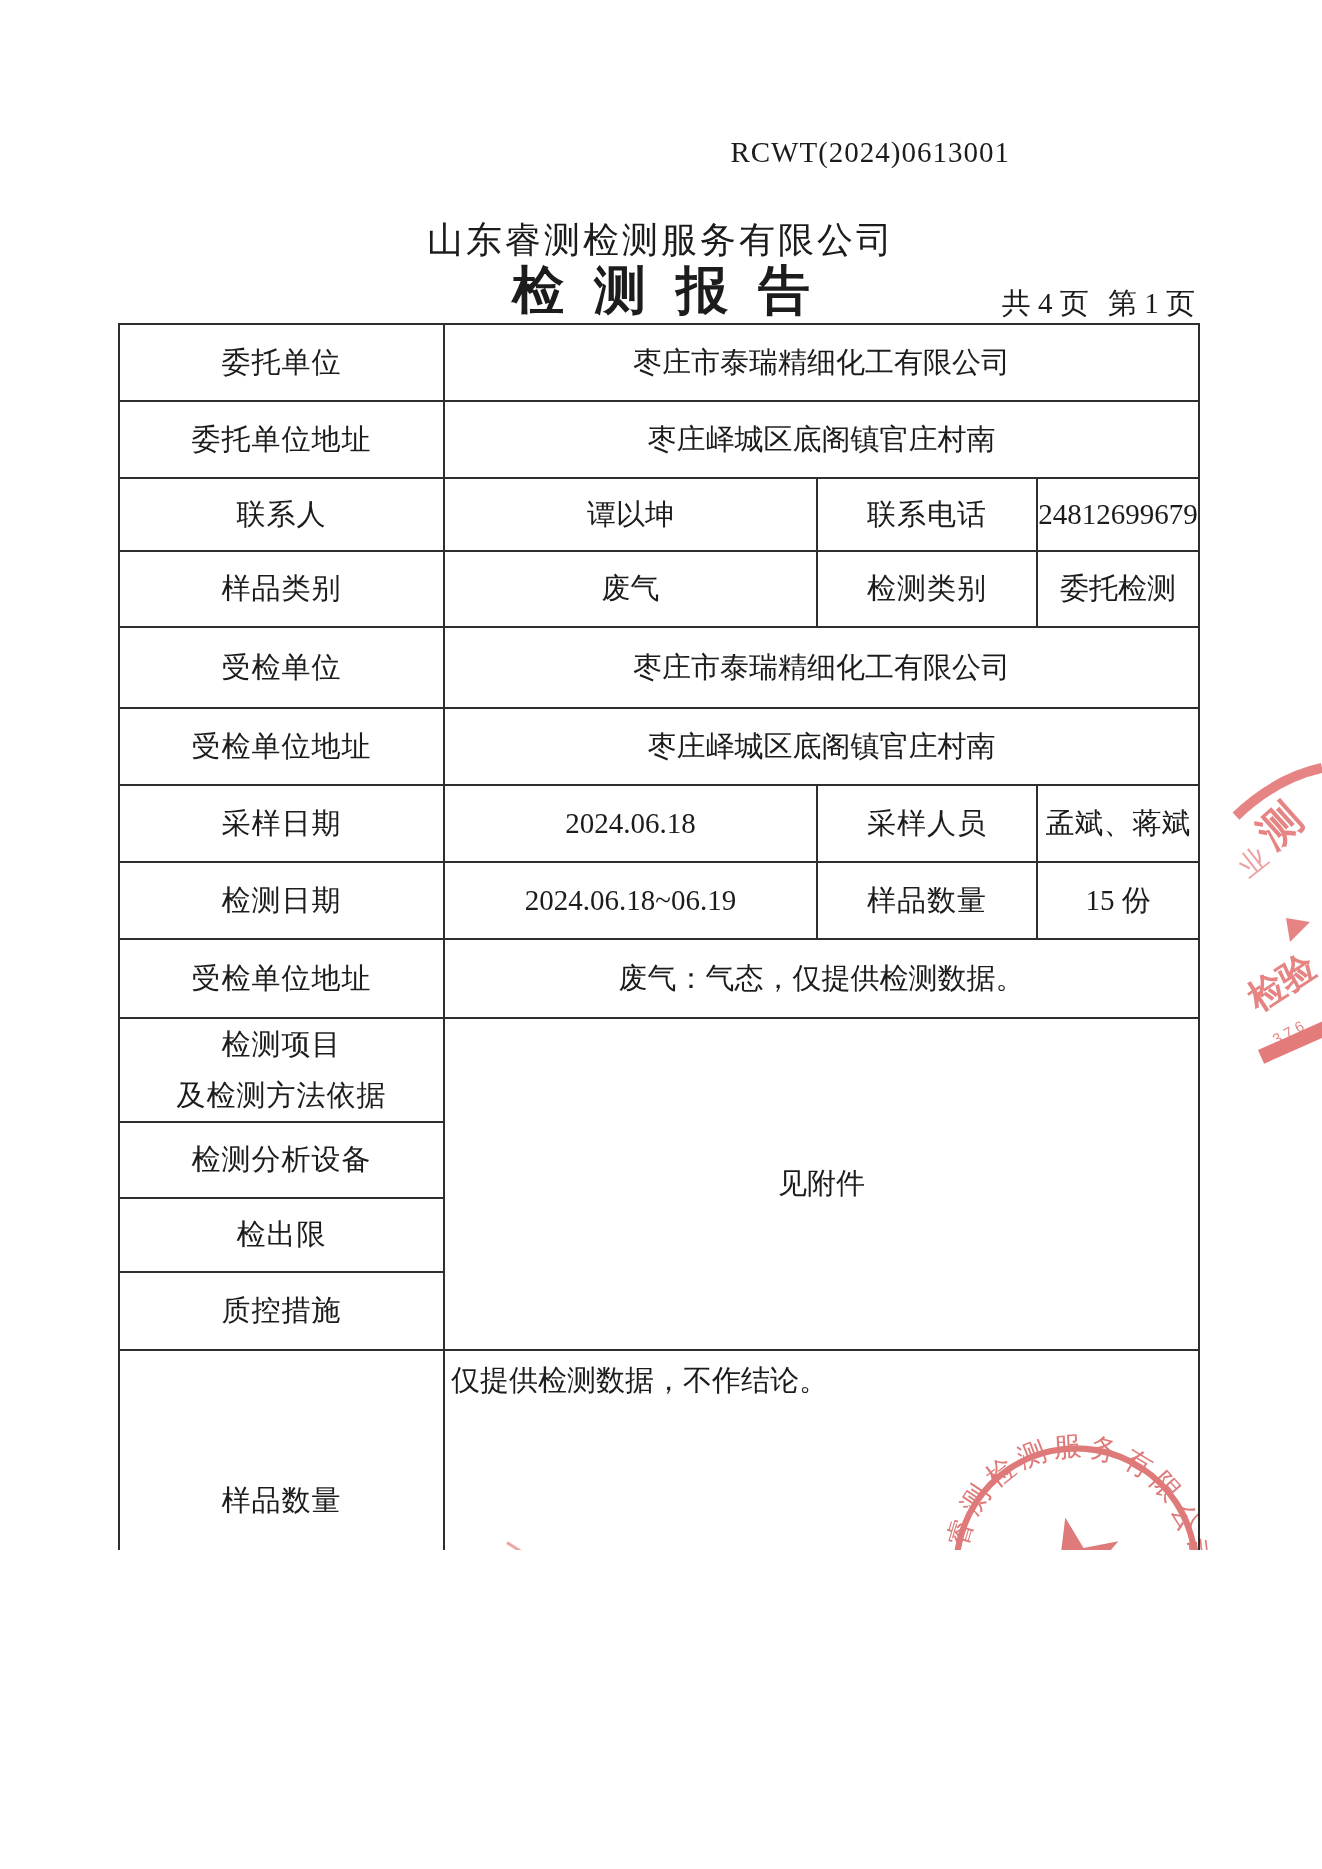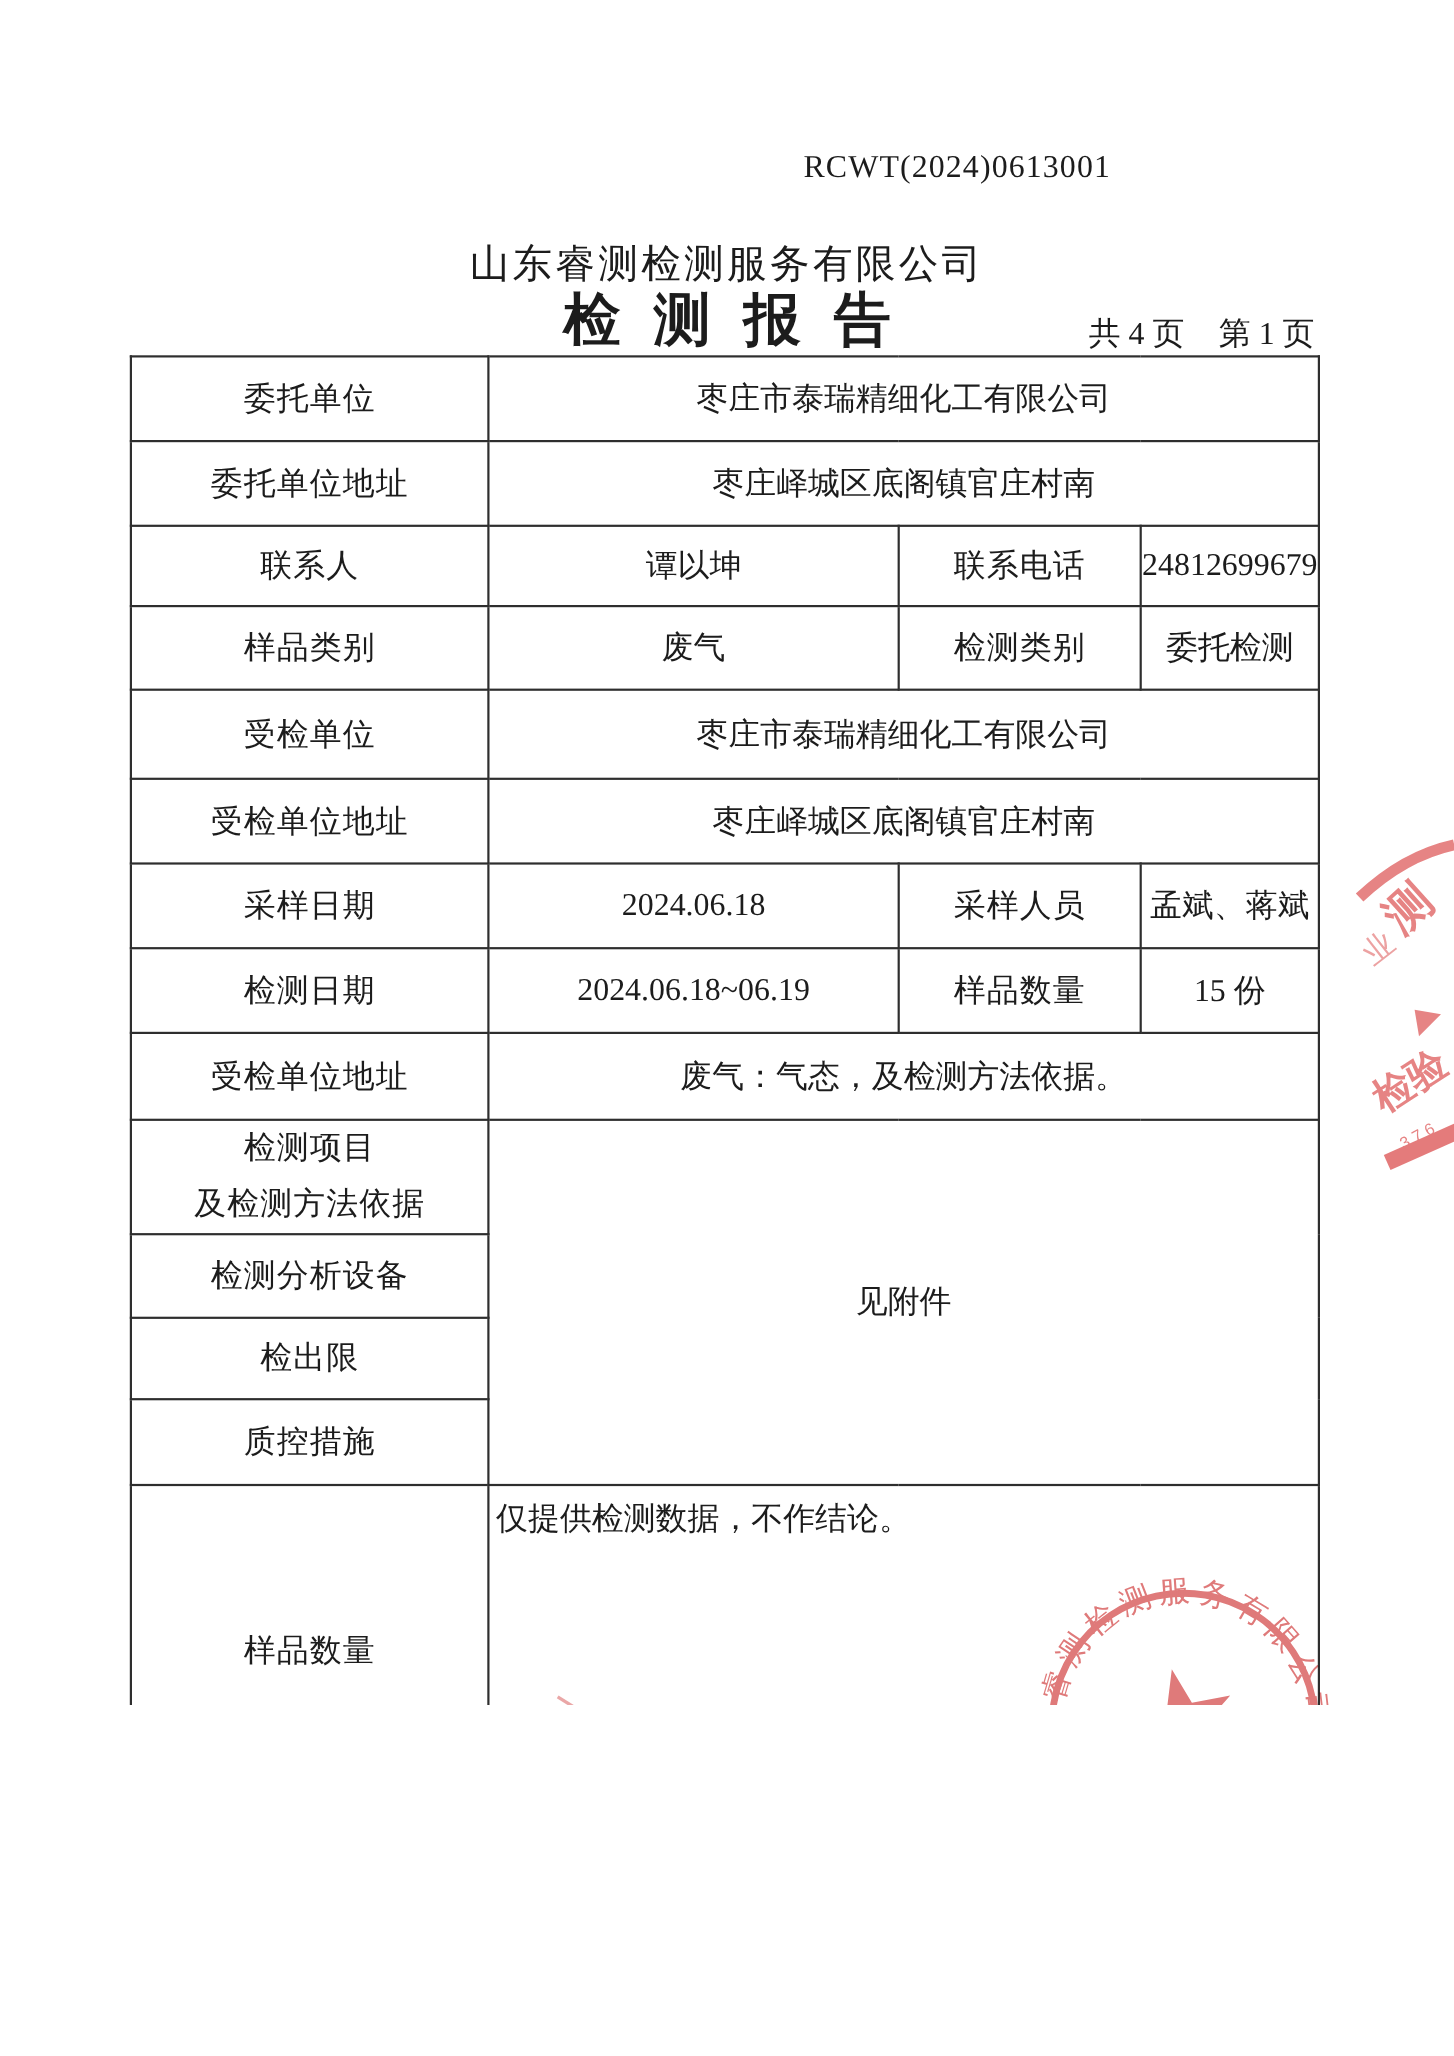--- a/index.html
+++ b/index.html
@@ -22,21 +22,21 @@
   .report-title{
     position:absolute; top:256px; left:0; width:100%;
     text-align:center; font-size:52px; font-weight:bold;
     font-family:"Liberation Sans", sans-serif;
     letter-spacing:30px; text-indent:30px;
   }
   .pagination{
     position:absolute; top:284px; right:127px;
     font-size:29px;
   }
-  .pagination .pg{margin-left:24px;}
+  .pagination .pg{margin-left:12px;}
   table.report{
     position:absolute; left:118px; top:323px;
     width:1080px; border-collapse:collapse; table-layout:fixed;
   }
   table.report td{
     border:2px solid #2e2e2e;
     text-align:center; vertical-align:middle;
     font-size:29px; padding:0; overflow:hidden;
   }
   td.lbl{letter-spacing:1px;}
@@ -133,21 +133,21 @@
       <td>孟斌、蒋斌</td>
     </tr>
     <tr style="height:77px">
       <td class="lbl">检测日期</td>
       <td>2024.06.18~06.19</td>
       <td class="lbl">样品数量</td>
       <td>15 份</td>
     </tr>
     <tr style="height:79px">
       <td class="lbl">受检单位地址</td>
-      <td colspan="3">废气：气态，及检测方法依据。</td>
+      <td colspan="3">废气：气态，仅提供检测数据。</td>
     </tr>
     <tr style="height:77px">
       <td class="lbl two-line">
         <div>检测项目</div>
         <div>及检测方法依据</div>
       </td>
       <td colspan="3" rowspan="4">见附件</td>
     </tr>
     <tr style="height:76px">
       <td class="lbl">检测分析设备</td>

